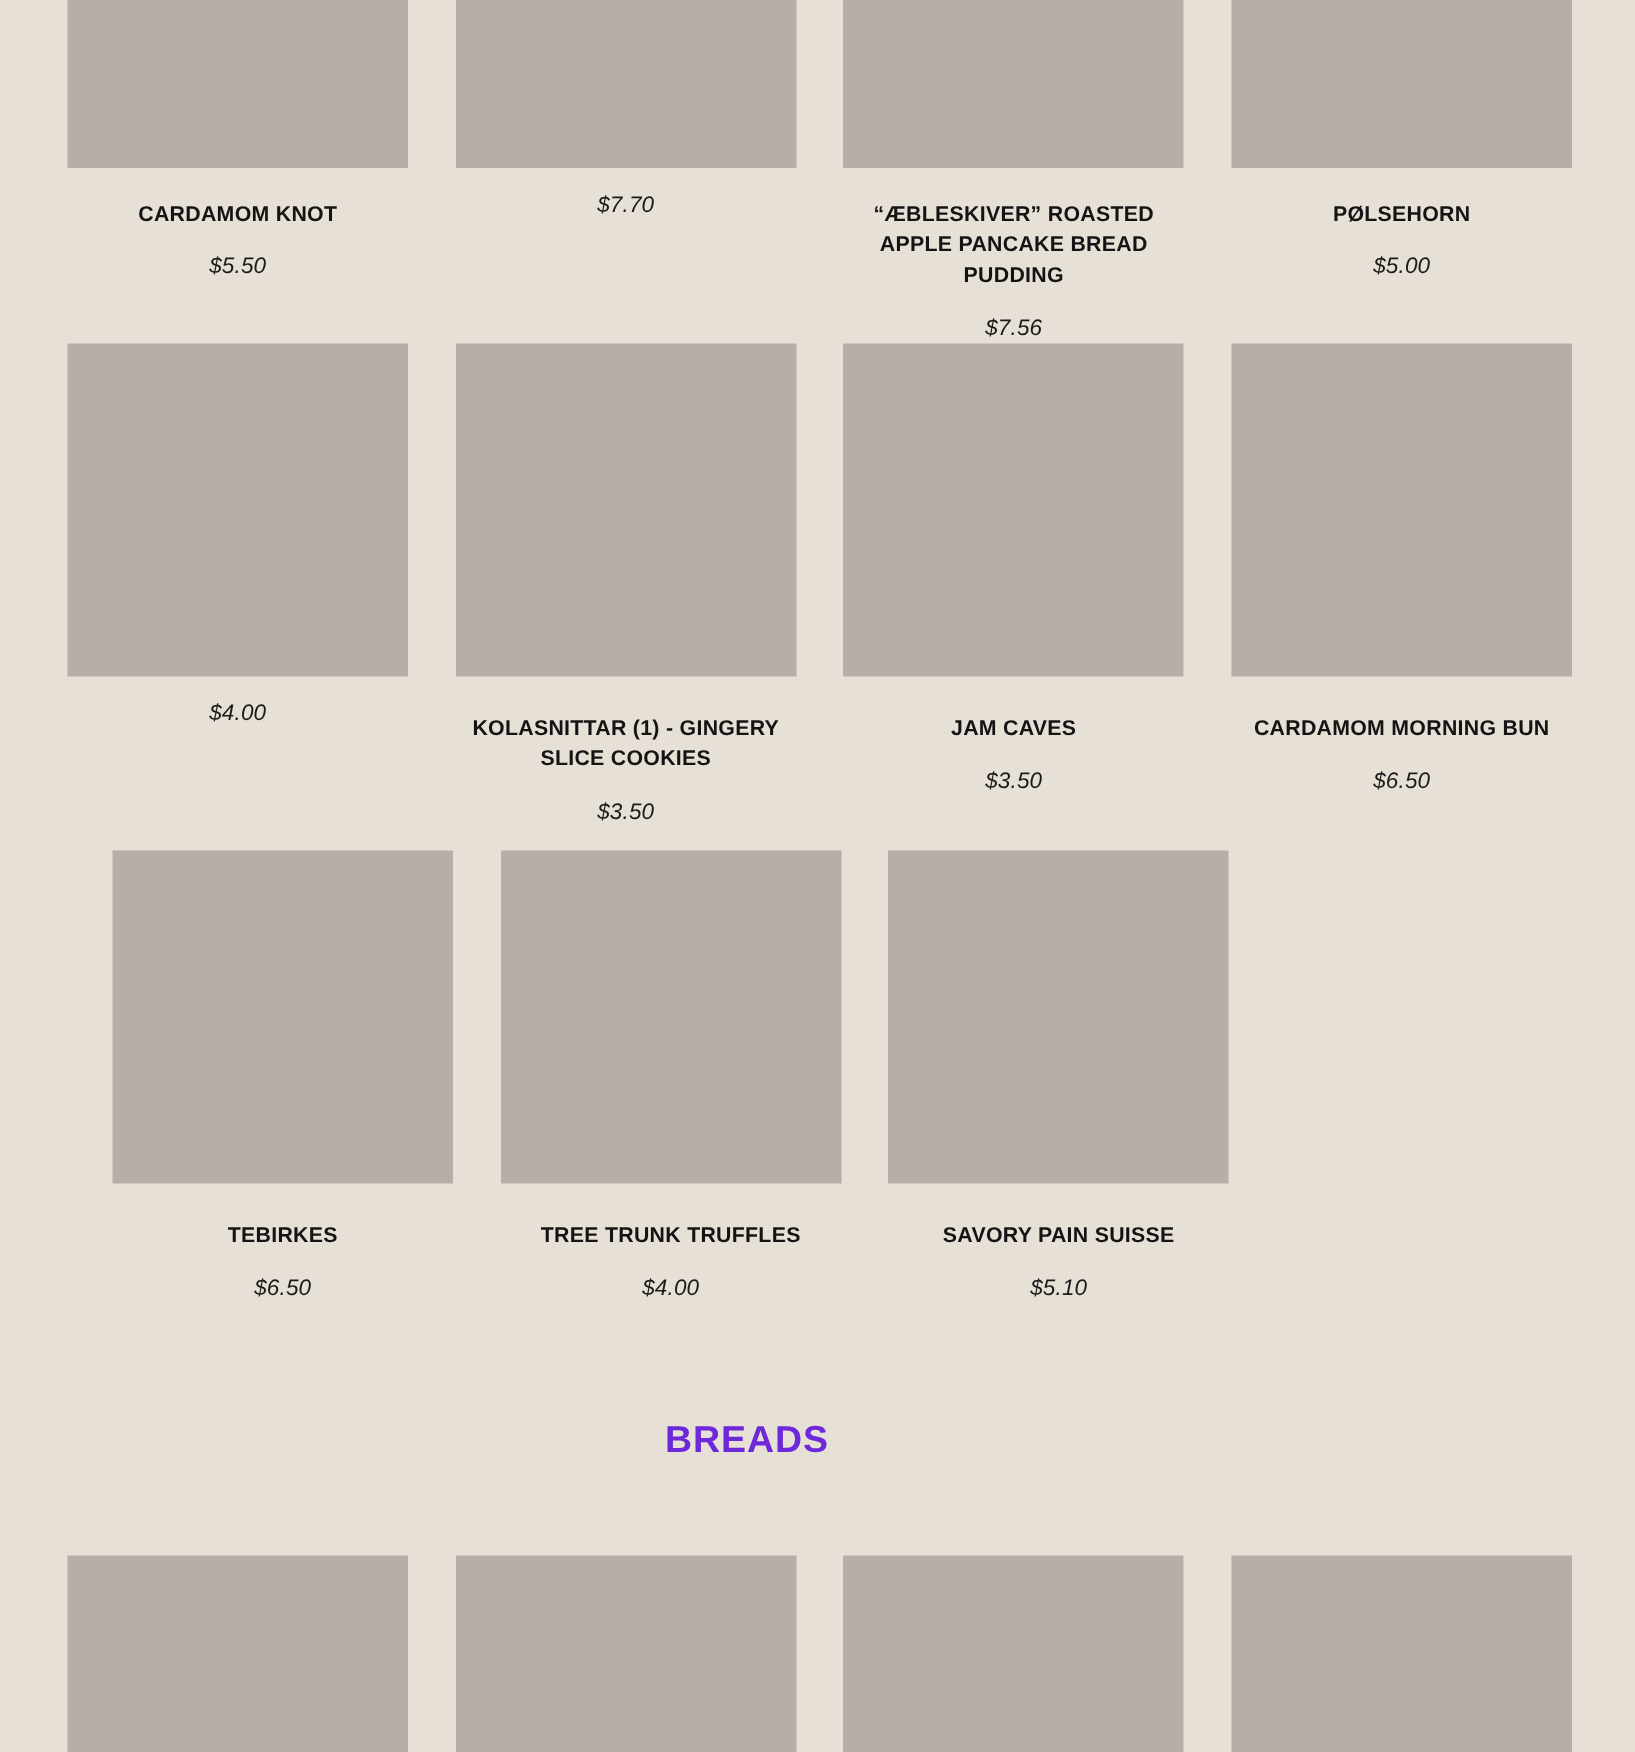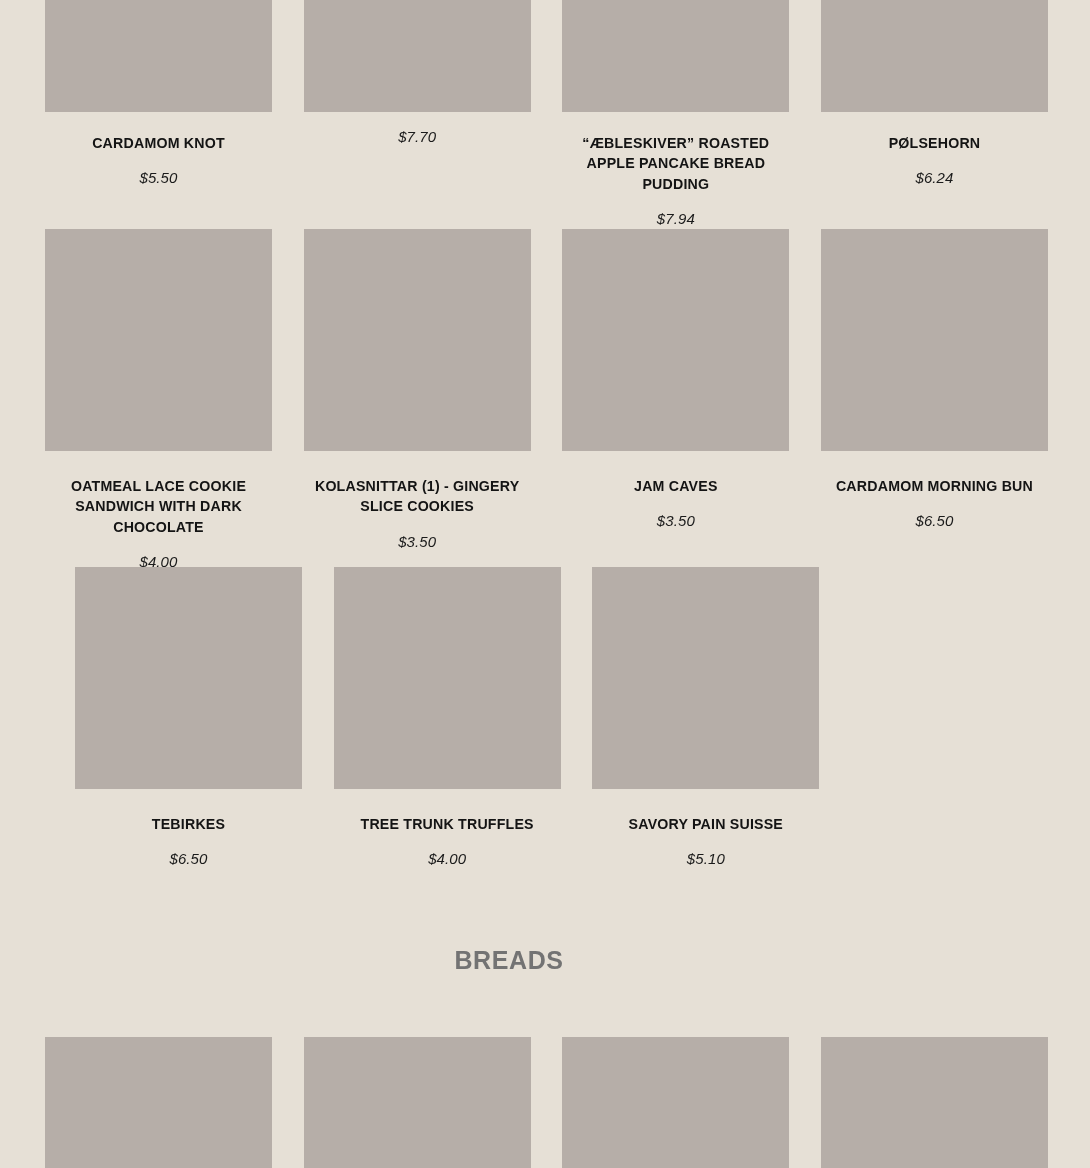--- a/index.html
+++ b/index.html
@@ -89,28 +89,28 @@
     left: 45px;
     top: 567px;
     width: 1000px;
     padding-left: 30px;
   }
   .row3 .thumb { height: 222px; }
 
   
   .section-heading {
     position: absolute;
-    left: 12px;
+    left: 1px;
     top: 946px;
     width: 994px;
     text-align: center;
     font-size: 25px;
     font-weight: bold;
     letter-spacing: 0.6px;
-    color: #737373;
+    color: #6d28d9;
     text-transform: uppercase;
   }
 
   
   .row4 {
     position: absolute;
     left: 45px;
     top: 1037px;
     width: 1000px;
   }
@@ -127,33 +127,32 @@
       <span class="product-title">CARDAMOM KNOT</span>
       <span class="product-price">$5.50</span>
     </div>
     <div class="product">
       <span class="thumb"></span>
       <span class="product-price">$7.70</span>
     </div>
     <div class="product">
       <span class="thumb"></span>
       <span class="product-title">“ÆBLESKIVER” ROASTED APPLE PANCAKE BREAD PUDDING</span>
-      <span class="product-price">$7.94</span>
+      <span class="product-price">$7.56</span>
     </div>
     <div class="product">
       <span class="thumb"></span>
       <span class="product-title">PØLSEHORN</span>
-      <span class="product-price">$6.24</span>
+      <span class="product-price">$5.00</span>
     </div>
   </div>
 
   <div class="grid row2">
     <div class="product">
       <span class="thumb"></span>
-      <span class="product-title">OATMEAL LACE COOKIE SANDWICH WITH DARK CHOCOLATE</span>
       <span class="product-price">$4.00</span>
     </div>
     <div class="product">
       <span class="thumb"></span>
       <span class="product-title">KOLASNITTAR (1) - GINGERY SLICE COOKIES</span>
       <span class="product-price">$3.50</span>
     </div>
     <div class="product">
       <span class="thumb"></span>
       <span class="product-title">JAM CAVES</span>

